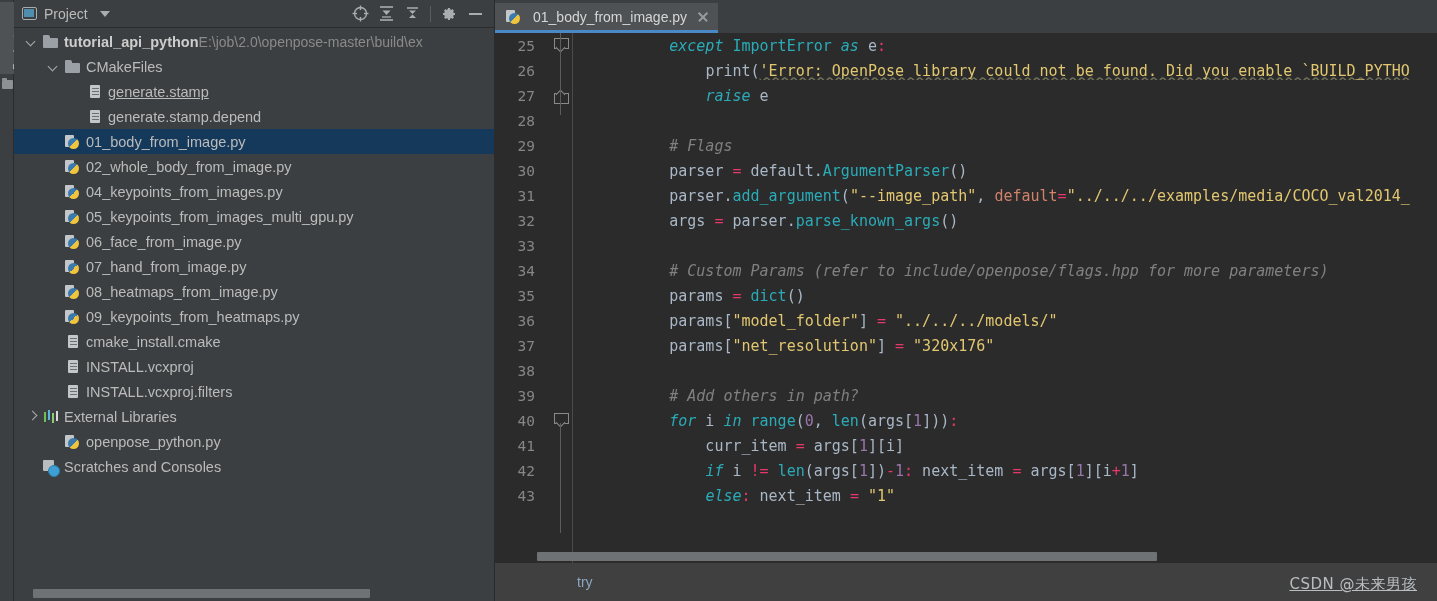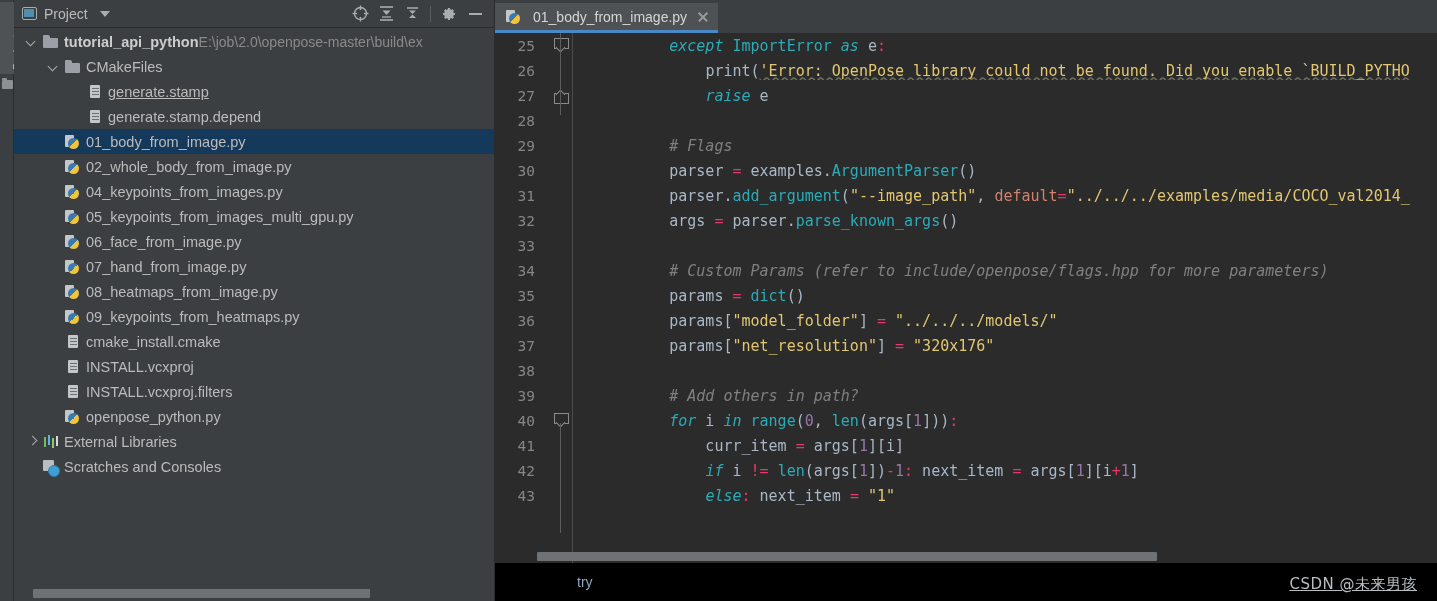--- a/index.html
+++ b/index.html
@@ -237,21 +237,21 @@
   .def  { color: #a9b7c6; }
   .kwr  { color: #d0826b; }
   .squig { text-decoration: underline wavy #6f6f5a; text-decoration-skip-ink: none; }
 
   .hscroll-editor {
     position: absolute; left: 42px; bottom: 2px; width: 620px; height: 9px;
     background: #6e7274; border-radius: 1px; z-index: 5;
   }
 
   .breadcrumb {
-    height: 38px; flex: 0 0 38px; background: #000000;
+    height: 38px; flex: 0 0 38px; background: #404040;
     display: flex; align-items: center; padding-left: 82px;
     position: relative;
   }
   .breadcrumb .crumb { font-size: 14px; color: #8aa6c0; }
   .watermark {
     position: absolute; right: 20px; bottom: 7px;
     font-size: 15px; color: #b9bdc0; letter-spacing: .5px;
     font-family: "DejaVu Sans", sans-serif;
     text-decoration: underline;
   }
@@ -383,29 +383,29 @@
         <div class="tree-row" style="padding-left: 34px;">
           <div class="tw "></div>
           <div class="ico file"></div>
           <span class="lbl">INSTALL.vcxproj</span>
         </div>
         <div class="tree-row" style="padding-left: 34px;">
           <div class="tw "></div>
           <div class="ico file"></div>
           <span class="lbl">INSTALL.vcxproj.filters</span>
         </div>
-        <div class="tree-row" style="padding-left: 34px;">
-          <div class="tw "></div>
-          <div class="ico py"></div>
-          <span class="lbl">openpose_python.py</span>
-        </div>
         <div class="tree-row" style="padding-left: 12px;">
           <div class="tw closed"></div>
           <div class="ico libs"></div>
           <span class="lbl">External Libraries</span>
+        </div>
+        <div class="tree-row" style="padding-left: 34px;">
+          <div class="tw "></div>
+          <div class="ico py"></div>
+          <span class="lbl">openpose_python.py</span>
         </div>
         <div class="tree-row" style="padding-left: 12px;">
           <div class="tw "></div>
           <div class="ico scratch"></div>
           <span class="lbl">Scratches and Consoles</span>
         </div>
       </div>
     <div class="hscroll-proj"></div>
   </div>
 
@@ -419,21 +419,21 @@
     </div>
 
     <div class="code-wrap">
       <div class="indentguide"></div>
       <div class="code-table" id="code" style="position: relative;">
           <div class="code-line"><div class="lineno">25</div><div class="gutter"><div class="foldmark start"></div></div><div class="code-text"><span class="def">        </span><span class="kwi">except</span><span class="def"> </span><span class="cls">ImportError</span><span class="def"> </span><span class="kwi">as</span><span class="def"> e</span><span class="op">:</span></div></div>
           <div class="code-line"><div class="lineno">26</div><div class="gutter"></div><div class="code-text"><span class="def">            </span><span class="def">print</span><span class="def">(</span><span class="str squig">'Error: OpenPose library could not be found. Did you enable `BUILD_PYTHO</span></div></div>
           <div class="code-line"><div class="lineno">27</div><div class="gutter"><div class="foldmark end"></div></div><div class="code-text"><span class="def">            </span><span class="kwi">raise</span><span class="def"> e</span></div></div>
           <div class="code-line"><div class="lineno">28</div><div class="gutter"></div><div class="code-text"></div></div>
           <div class="code-line"><div class="lineno">29</div><div class="gutter"></div><div class="code-text"><span class="def">        </span><span class="cmt"># Flags</span></div></div>
-          <div class="code-line"><div class="lineno">30</div><div class="gutter"></div><div class="code-text"><span class="def">        parser </span><span class="op">=</span><span class="def"> examples.</span><span class="cls">ArgumentParser</span><span class="def">()</span></div></div>
+          <div class="code-line"><div class="lineno">30</div><div class="gutter"></div><div class="code-text"><span class="def">        parser </span><span class="op">=</span><span class="def"> default.</span><span class="cls">ArgumentParser</span><span class="def">()</span></div></div>
           <div class="code-line"><div class="lineno">31</div><div class="gutter"></div><div class="code-text"><span class="def">        parser.</span><span class="cls">add_argument</span><span class="def">(</span><span class="str">"--image_path"</span><span class="def">, </span><span class="kwr">default</span><span class="op">=</span><span class="str">"../../../examples/media/COCO_val2014_</span></div></div>
           <div class="code-line"><div class="lineno">32</div><div class="gutter"></div><div class="code-text"><span class="def">        args </span><span class="op">=</span><span class="def"> parser.</span><span class="cls">parse_known_args</span><span class="def">()</span></div></div>
           <div class="code-line"><div class="lineno">33</div><div class="gutter"></div><div class="code-text"></div></div>
           <div class="code-line"><div class="lineno">34</div><div class="gutter"></div><div class="code-text"><span class="def">        </span><span class="cmt"># Custom Params (refer to include/openpose/flags.hpp for more parameters)</span></div></div>
           <div class="code-line"><div class="lineno">35</div><div class="gutter"></div><div class="code-text"><span class="def">        params </span><span class="op">=</span><span class="def"> </span><span class="cls">dict</span><span class="def">()</span></div></div>
           <div class="code-line"><div class="lineno">36</div><div class="gutter"></div><div class="code-text"><span class="def">        params[</span><span class="str">"model_folder"</span><span class="def">] </span><span class="op">=</span><span class="def"> </span><span class="str">"../../../models/"</span></div></div>
           <div class="code-line"><div class="lineno">37</div><div class="gutter"></div><div class="code-text"><span class="def">        params[</span><span class="str">"net_resolution"</span><span class="def">] </span><span class="op">=</span><span class="def"> </span><span class="str">"320x176"</span></div></div>
           <div class="code-line"><div class="lineno">38</div><div class="gutter"></div><div class="code-text"></div></div>
           <div class="code-line"><div class="lineno">39</div><div class="gutter"></div><div class="code-text"><span class="def">        </span><span class="cmt"># Add others in path?</span></div></div>
           <div class="code-line"><div class="lineno">40</div><div class="gutter"><div class="foldmark start"></div></div><div class="code-text"><span class="def">        </span><span class="kwi">for</span><span class="def"> i </span><span class="kwi">in</span><span class="def"> </span><span class="cls">range</span><span class="def">(</span><span class="num">0</span><span class="def">, </span><span class="cls">len</span><span class="def">(args[</span><span class="num">1</span><span class="def">]))</span><span class="op">:</span></div></div>

